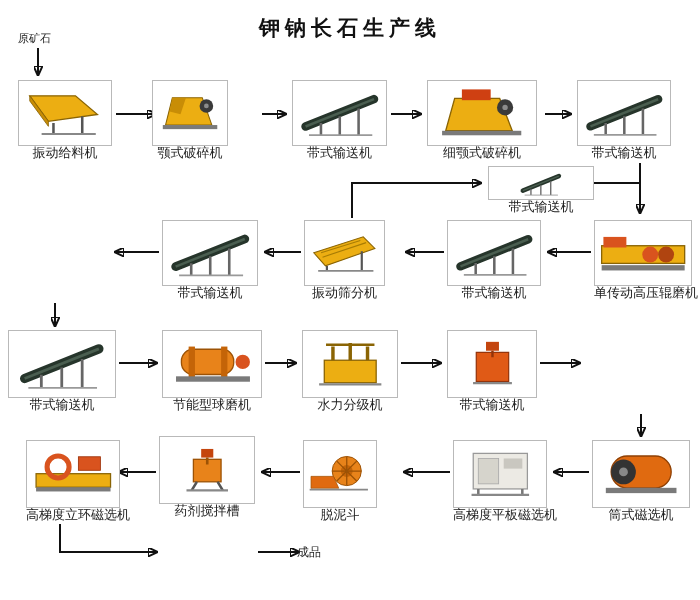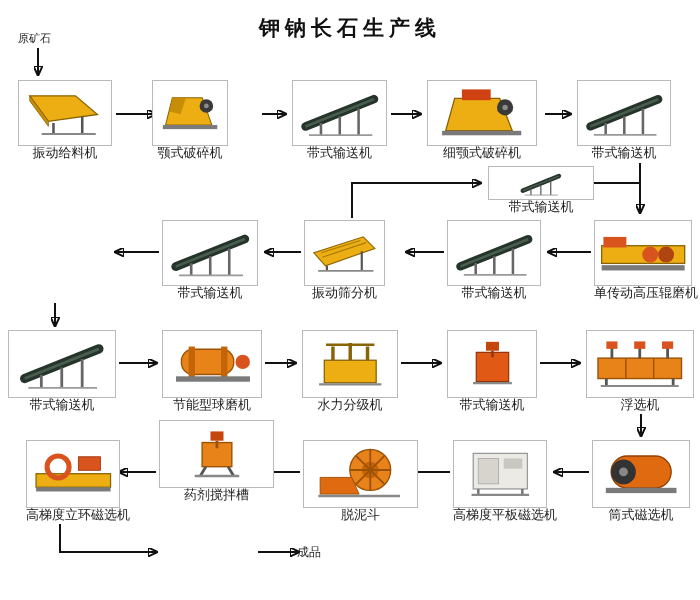--- a/index.html
+++ b/index.html
@@ -295,54 +295,46 @@
     <div class="label">水力分级机</div>
   </div>
   <div class="node" style="left:447px;top:330px;width:90px">
     <div class="imgbox" style="height:68px">
         <svg>
           <use href="#i-slurrytank"></use>
         </svg>
       </div>
     <div class="label">带式输送机</div>
   </div>
-  <div class="node" style="left:586px;top:330px;width:108px">
-    <div class="imgbox" style="height:68px">
-        <svg>
-          <use href="#i-flotation"></use>
-        </svg>
-      </div>
-    <div class="label">浮选机</div>
-  </div>
 
   <div class="node" style="left:592px;top:440px;width:98px">
     <div class="imgbox" style="height:68px">
         <svg>
           <use href="#i-drummag"></use>
         </svg>
       </div>
     <div class="label">筒式磁选机</div>
   </div>
   <div class="node" style="left:453px;top:440px;width:94px">
     <div class="imgbox" style="height:68px">
         <svg>
           <use href="#i-flatmag"></use>
         </svg>
       </div>
     <div class="label">高梯度平板磁选机</div>
   </div>
-  <div class="node" style="left:303px;top:440px;width:115px">
+  <div class="node" style="left:303px;top:440px;width:74px">
     <div class="imgbox" style="height:68px">
         <svg>
           <use href="#i-hopper"></use>
         </svg>
       </div>
     <div class="label">脱泥斗</div>
   </div>
-  <div class="node" style="left:159px;top:420px;width:115px">
+  <div class="node" style="left:159px;top:436px;width:96px">
     <div class="imgbox" style="height:68px">
         <svg>
           <use href="#i-reagenttank"></use>
         </svg>
       </div>
     <div class="label">药剂搅拌槽</div>
   </div>
   <div class="node" style="left:26px;top:440px;width:94px">
     <div class="imgbox" style="height:68px">
         <svg>

